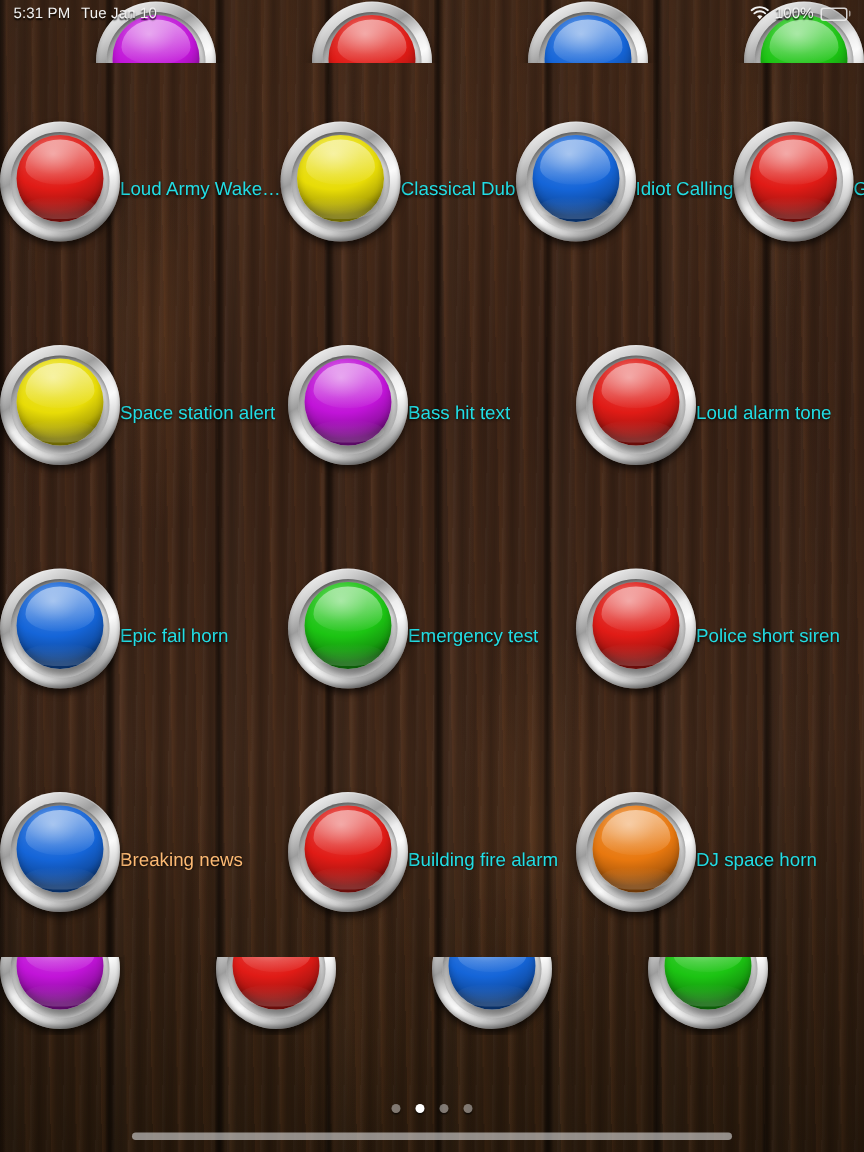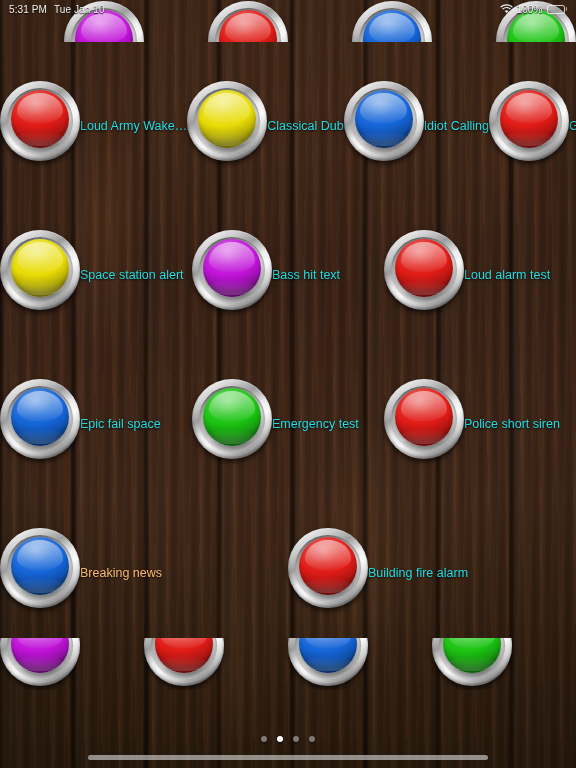--- a/index.html
+++ b/index.html
@@ -282,31 +282,31 @@
           <div class="dome" style="background: radial-gradient(90% 70% at 42% 22%, rgb(219, 119, 232) 0%, rgb(199, 44, 220) 34%, rgb(193, 20, 216) 58%, rgb(154, 16, 173) 82%, rgb(112, 12, 125) 100%);"></div>
         </div>
         <div class="label" style="color: rgb(34, 221, 228);">Bass hit text</div>
       </div>
       <div class="cell">
         <div class="btn-wrap">
           <div class="bezel"></div>
           <div class="well"></div>
           <div class="dome" style="background: radial-gradient(90% 70% at 42% 22%, rgb(237, 123, 120) 0%, rgb(227, 50, 45) 34%, rgb(224, 27, 22) 58%, rgb(179, 22, 18) 82%, rgb(130, 16, 13) 100%);"></div>
         </div>
-        <div class="label" style="color: rgb(34, 221, 228);">Loud alarm test</div>
+        <div class="label" style="color: rgb(34, 221, 228);">Loud alarm tone</div>
       </div>
     </div>
     <div class="row row-full">
       <div class="cell">
         <div class="btn-wrap">
           <div class="bezel"></div>
           <div class="well"></div>
           <div class="dome" style="background: radial-gradient(90% 70% at 42% 22%, rgb(119, 166, 232) 0%, rgb(44, 116, 220) 34%, rgb(21, 101, 216) 58%, rgb(17, 81, 173) 82%, rgb(12, 59, 125) 100%);"></div>
         </div>
-        <div class="label" style="color: rgb(34, 221, 228);">Epic fail space</div>
+        <div class="label" style="color: rgb(34, 221, 228);">Epic fail horn</div>
       </div>
       <div class="cell">
         <div class="btn-wrap">
           <div class="bezel"></div>
           <div class="well"></div>
           <div class="dome" style="background: radial-gradient(90% 70% at 42% 22%, rgb(123, 221, 118) 0%, rgb(51, 202, 43) 34%, rgb(28, 196, 19) 58%, rgb(22, 157, 15) 82%, rgb(16, 114, 11) 100%);"></div>
         </div>
         <div class="label" style="color: rgb(34, 221, 228);">Emergency test</div>
       </div>
       <div class="cell">
@@ -327,20 +327,28 @@
         </div>
         <div class="label" style="color: #fdba74;">Breaking news</div>
       </div>
       <div class="cell">
         <div class="btn-wrap">
           <div class="bezel"></div>
           <div class="well"></div>
           <div class="dome" style="background: radial-gradient(90% 70% at 42% 22%, rgb(237, 123, 120) 0%, rgb(227, 50, 45) 34%, rgb(224, 27, 22) 58%, rgb(179, 22, 18) 82%, rgb(130, 16, 13) 100%);"></div>
         </div>
         <div class="label" style="color: rgb(34, 221, 228);">Building fire alarm</div>
+      </div>
+      <div class="cell">
+        <div class="btn-wrap">
+          <div class="bezel"></div>
+          <div class="well"></div>
+          <div class="dome" style="background: radial-gradient(90% 70% at 42% 22%, rgb(242, 177, 116) 0%, rgb(234, 134, 39) 34%, rgb(232, 120, 15) 58%, rgb(186, 96, 12) 82%, rgb(135, 70, 9) 100%);"></div>
+        </div>
+        <div class="label" style="color: rgb(34, 221, 228);">DJ space horn</div>
       </div>
     </div>
     <div class="row row-clip-bottom">
       <div class="cell">
         <div class="btn-wrap">
           <div class="bezel"></div>
           <div class="well"></div>
           <div class="dome" style="background: radial-gradient(90% 70% at 42% 22%, rgb(219, 119, 232) 0%, rgb(199, 44, 220) 34%, rgb(193, 20, 216) 58%, rgb(154, 16, 173) 82%, rgb(112, 12, 125) 100%);"></div>
         </div>
       </div>

